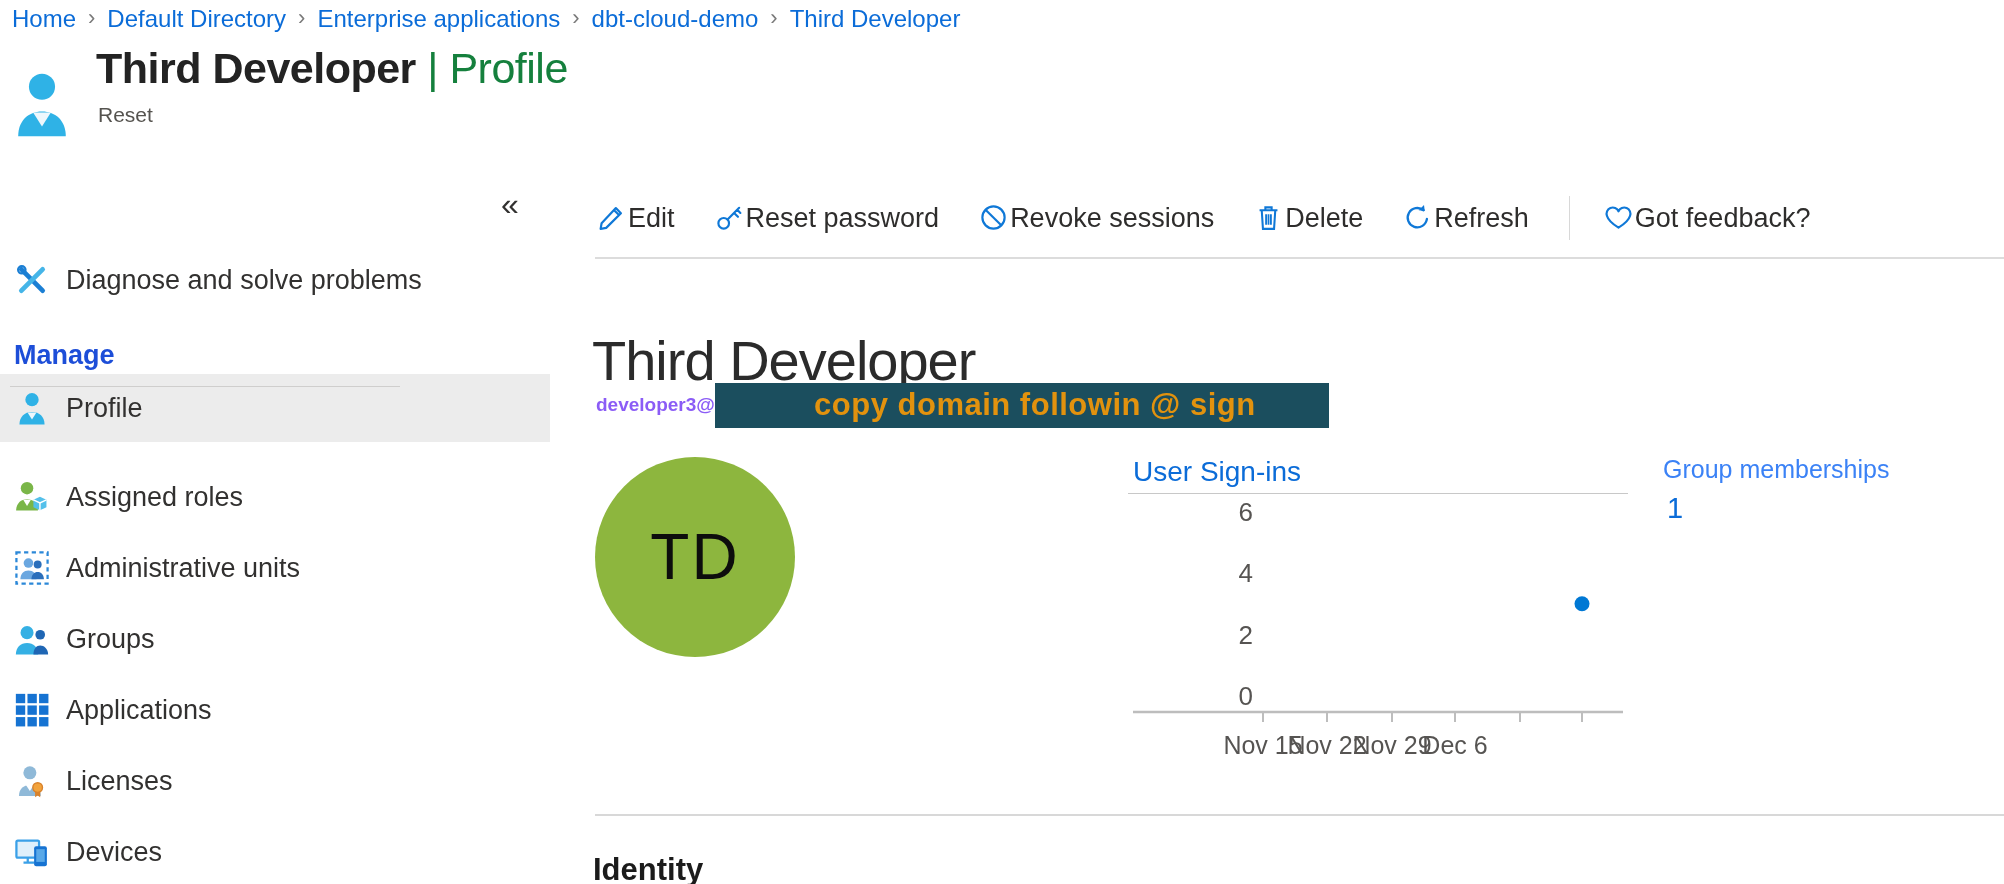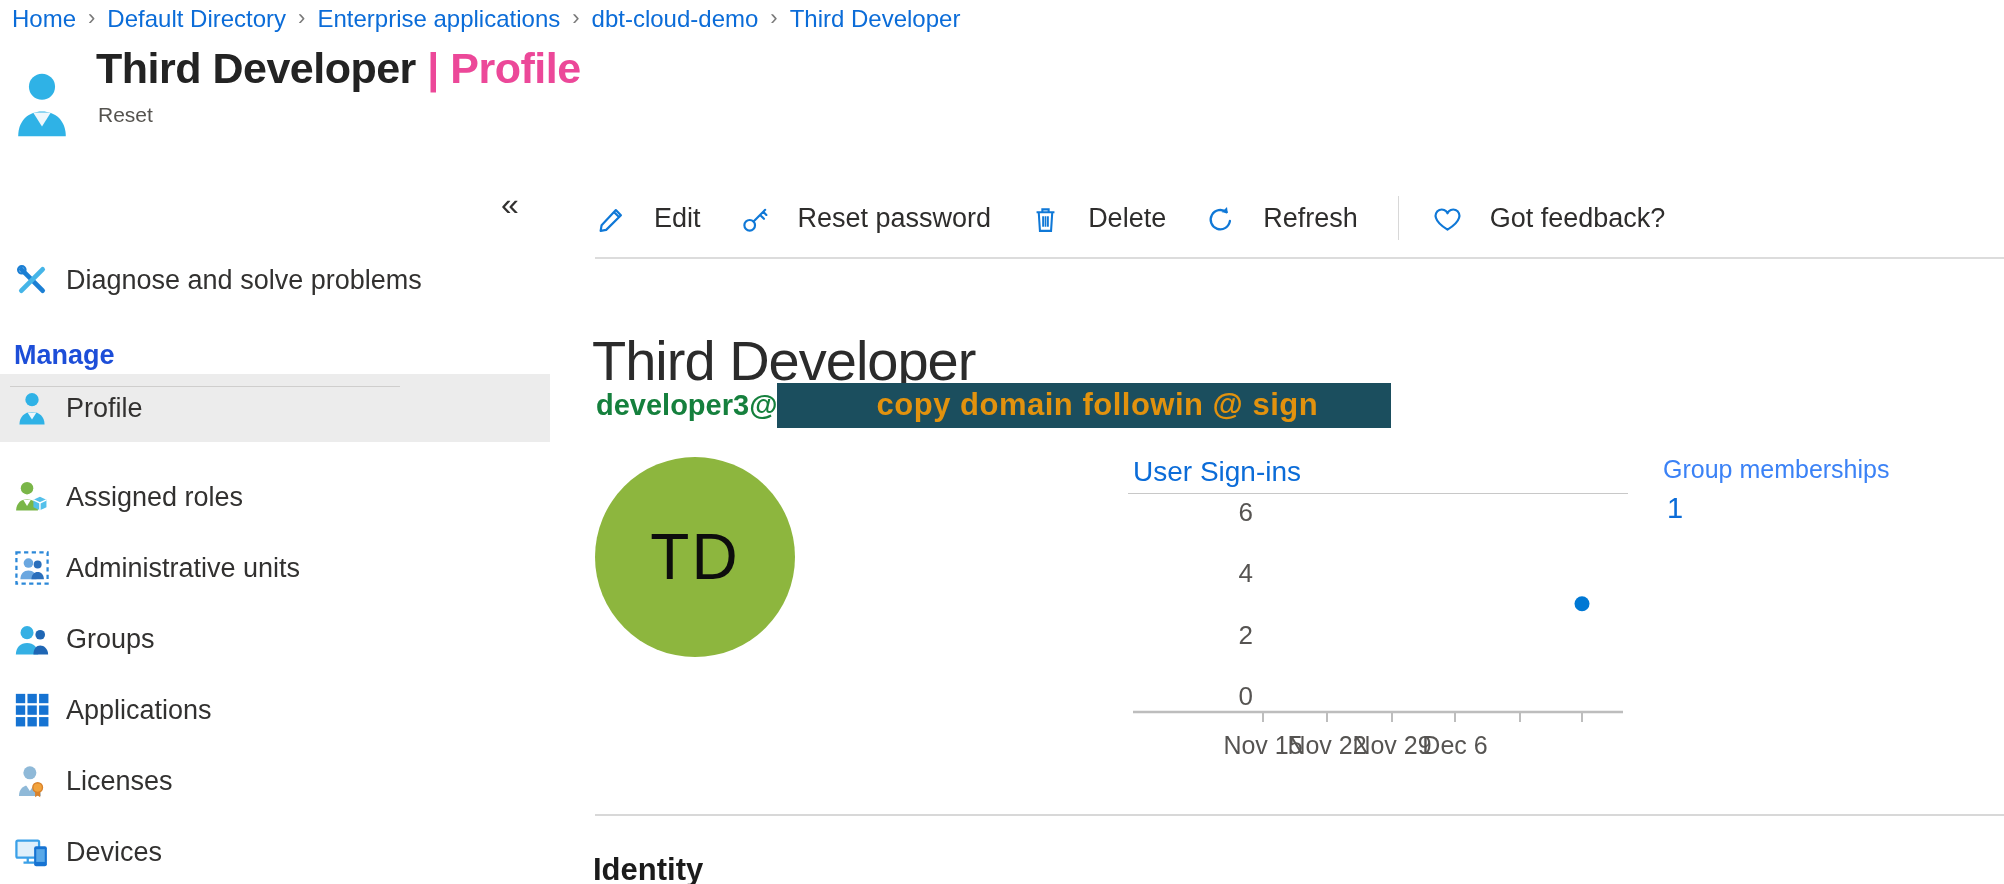--- a/index.html
+++ b/index.html
@@ -9,41 +9,41 @@
     --accent:#0b6cd8;--icon-blue:#0f78d7;
   }
   
   .breadcrumb{position:absolute;top:5px;left:12px;font-size:24px;display:flex;align-items:center;white-space:nowrap;}
   .breadcrumb a{color:var(--accent);text-decoration:none;cursor:pointer;}
   .crumb-sep{color:#7a7a7a;font-size:22px;padding:0 12px;transform:translateY(-1px);}
   
   .hdr-icon{position:absolute;left:14px;top:70px;width:56px;height:68px;}
   .page-title{position:absolute;left:96px;top:44px;font-size:43px;letter-spacing:-.5px;white-space:nowrap;}
   .page-title .t-name{font-weight:700;color:#232323;}
-  .page-title .t-rest{font-weight:700;color:#ec4899;}
+  .page-title .t-rest{font-weight:400;color:#15803d;}
   .page-subtitle{position:absolute;left:98px;top:103px;font-size:21px;color:#55534f;}
   
   .collapse-btn{position:absolute;left:501px;top:188px;font-size:32px;color:#323130;cursor:pointer;line-height:1;}
   .side-item{position:absolute;left:0;width:550px;height:68px;display:flex;align-items:center;cursor:pointer;}
   .side-item .s-ico{width:36px;height:36px;margin-left:14px;flex:0 0 36px;display:flex;align-items:center;justify-content:center;}
   .side-item .s-ico svg{width:34px;height:34px;}
   .side-item .s-lbl{margin-left:16px;font-size:27px;color:#323130;white-space:nowrap;}
   .side-item.selected{background:#ececec;}
   .side-section{position:absolute;left:14px;top:340px;font-size:27px;font-weight:700;color:#1d4ed8;}
   .side-divider{position:absolute;left:10px;top:386px;width:390px;height:1px;background:#cfcecd;}
   
   .toolbar{position:absolute;left:597px;top:190px;height:56px;display:flex;align-items:center;white-space:nowrap;}
-  .tb-btn{display:inline-flex;align-items:flex-end;gap:28px;margin-right:40px;cursor:pointer;font-size:27px;color:#2e2d2c;}
+  .tb-btn{display:inline-flex;align-items:flex-start;gap:2px;margin-right:40px;cursor:pointer;font-size:27px;color:#2e2d2c;}
   .tb-btn svg{width:29px;height:29px;display:block;}
   .tb-sep{width:1px;height:44px;background:#d8d8d8;margin:0 34px 0 0;}
   .toolbar-divider{position:absolute;left:595px;top:257px;width:1409px;height:2px;background:#dcdcdc;}
   
   .main-h1{position:absolute;left:592px;top:290px;font-size:56px;font-weight:400;color:#2b2b2b;letter-spacing:-1px;}
   .email-row{position:absolute;left:596px;top:382px;height:46px;display:flex;align-items:center;}
-  .email-prefix{font-size:29px;font-weight:700;color:#15803d;}
+  .email-prefix{font-size:19px;font-weight:700;color:#8b5cf6;}
   .redaction-box{height:45px;width:588px;display:flex;align-items:center;justify-content:center;
     background:var(--redact-bg,#1b4e5e);padding-left:26px;}
   .redaction-box span{font-size:31px;font-weight:700;color:var(--redact-fg,#e2920e);letter-spacing:.5px;}
   .avatar{position:absolute;left:595px;top:457px;width:200px;height:200px;border-radius:50%;
     background:var(--avatar-bg,#8db63e);display:flex;align-items:center;justify-content:center;}
   .avatar span{font-size:64px;color:#0d0d0d;letter-spacing:2px;}
   
   .chart-wrap{position:absolute;left:1128px;top:452px;width:506px;height:330px;}
   .chart-title{position:absolute;left:5px;top:4px;font-size:28px;color:var(--accent);text-decoration:none;cursor:pointer;}
   .chart-title-divider{position:absolute;left:0;top:41px;width:500px;height:1px;background:#c8c8c8;}
@@ -194,20 +194,29 @@
       <span>Edit</span>
     </div>
     <div class="tb-btn">
       <span style="display: flex;">
         <svg viewBox="0 0 24 24" style="width: 29px; height: 29px;">
           <circle cx="7.2" cy="16.8" r="4.4" fill="none" stroke="#0f78d7" stroke-width="1.8"></circle>
           <path d="M10.4 13.6L20 4M16 8.4l3 3M18.6 5.8l2.4 2.4" fill="none" stroke="#0f78d7" stroke-width="1.8" stroke-linecap="round"></path>
         </svg>
       </span>
       <span>Reset password</span>
+    </div>
+    <div class="tb-btn">
+      <span style="display: flex;">
+        <svg viewBox="0 0 24 24" style="width: 29px; height: 29px;">
+          <circle cx="12" cy="12" r="9.2" fill="none" stroke="#0f78d7" stroke-width="1.8"></circle>
+          <path d="M5.6 5.8l12.8 12.6" stroke="#0f78d7" stroke-width="1.8"></path>
+        </svg>
+      </span>
+      <span>Revoke sessions</span>
     </div>
     <div class="tb-btn">
       <span style="display: flex;">
         <svg viewBox="0 0 24 24" style="width: 29px; height: 29px;">
           <path d="M4.6 6h14.8M9.4 6V3.6h5.2V6M6.4 6l1 15.4h9.2l1-15.4" fill="none" stroke="#0f78d7" stroke-width="1.7"></path>
           <path d="M10 9.4v8.6M12 9.4v8.6M14 9.4v8.6" stroke="#0f78d7" stroke-width="1.5"></path>
         </svg>
       </span>
       <span>Delete</span>
     </div>

